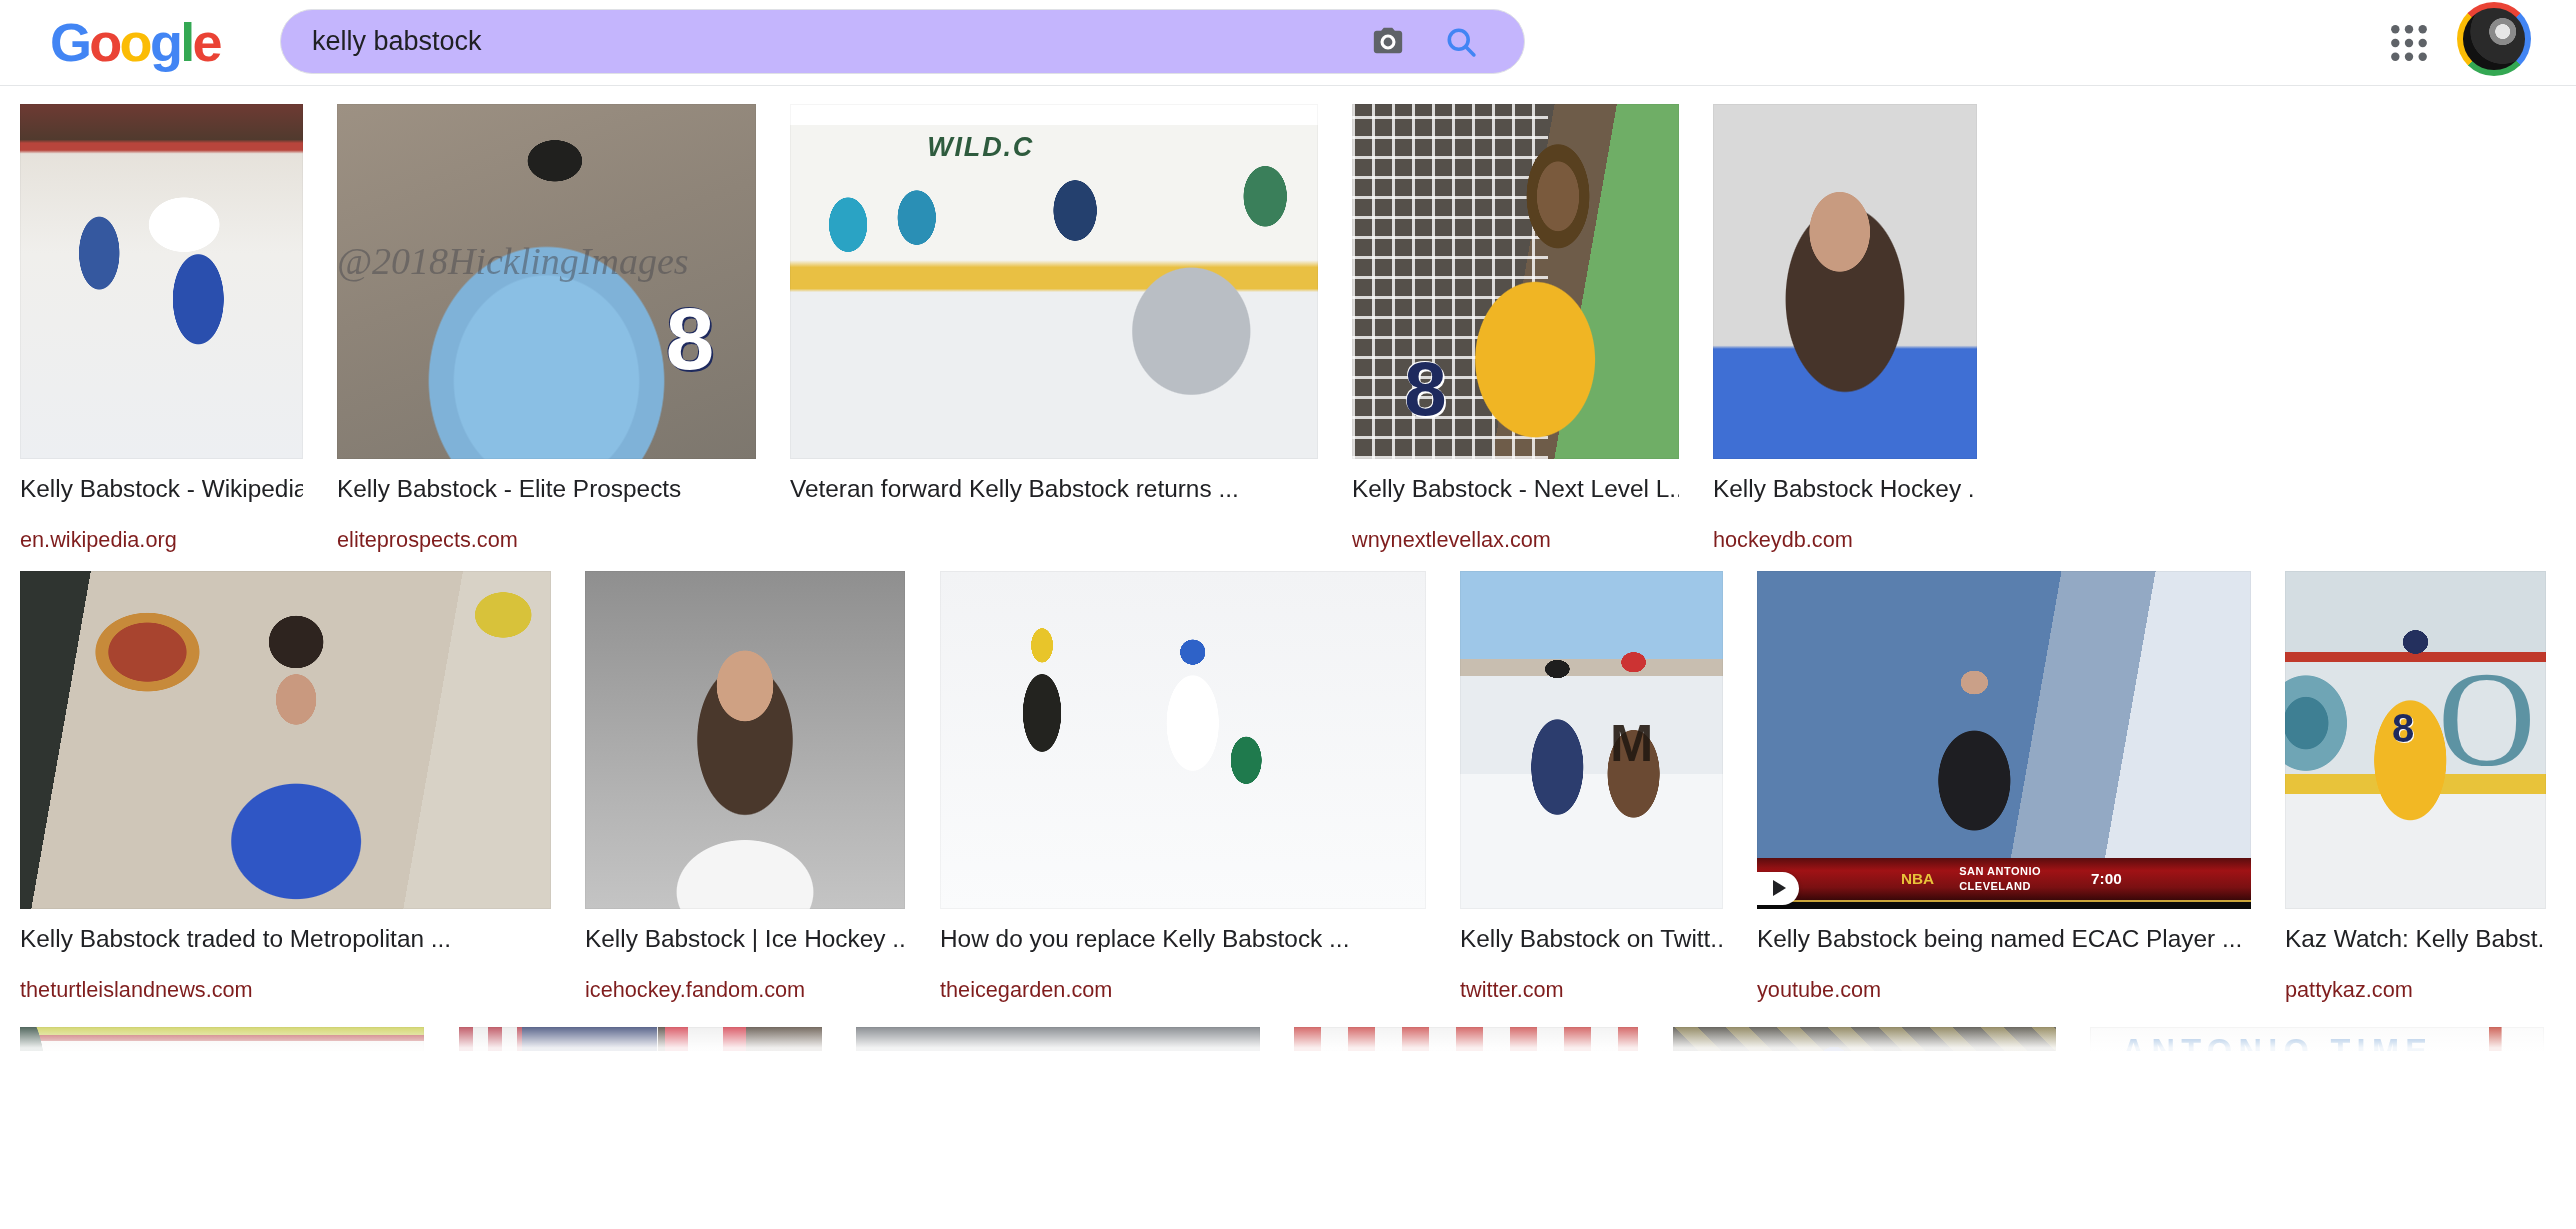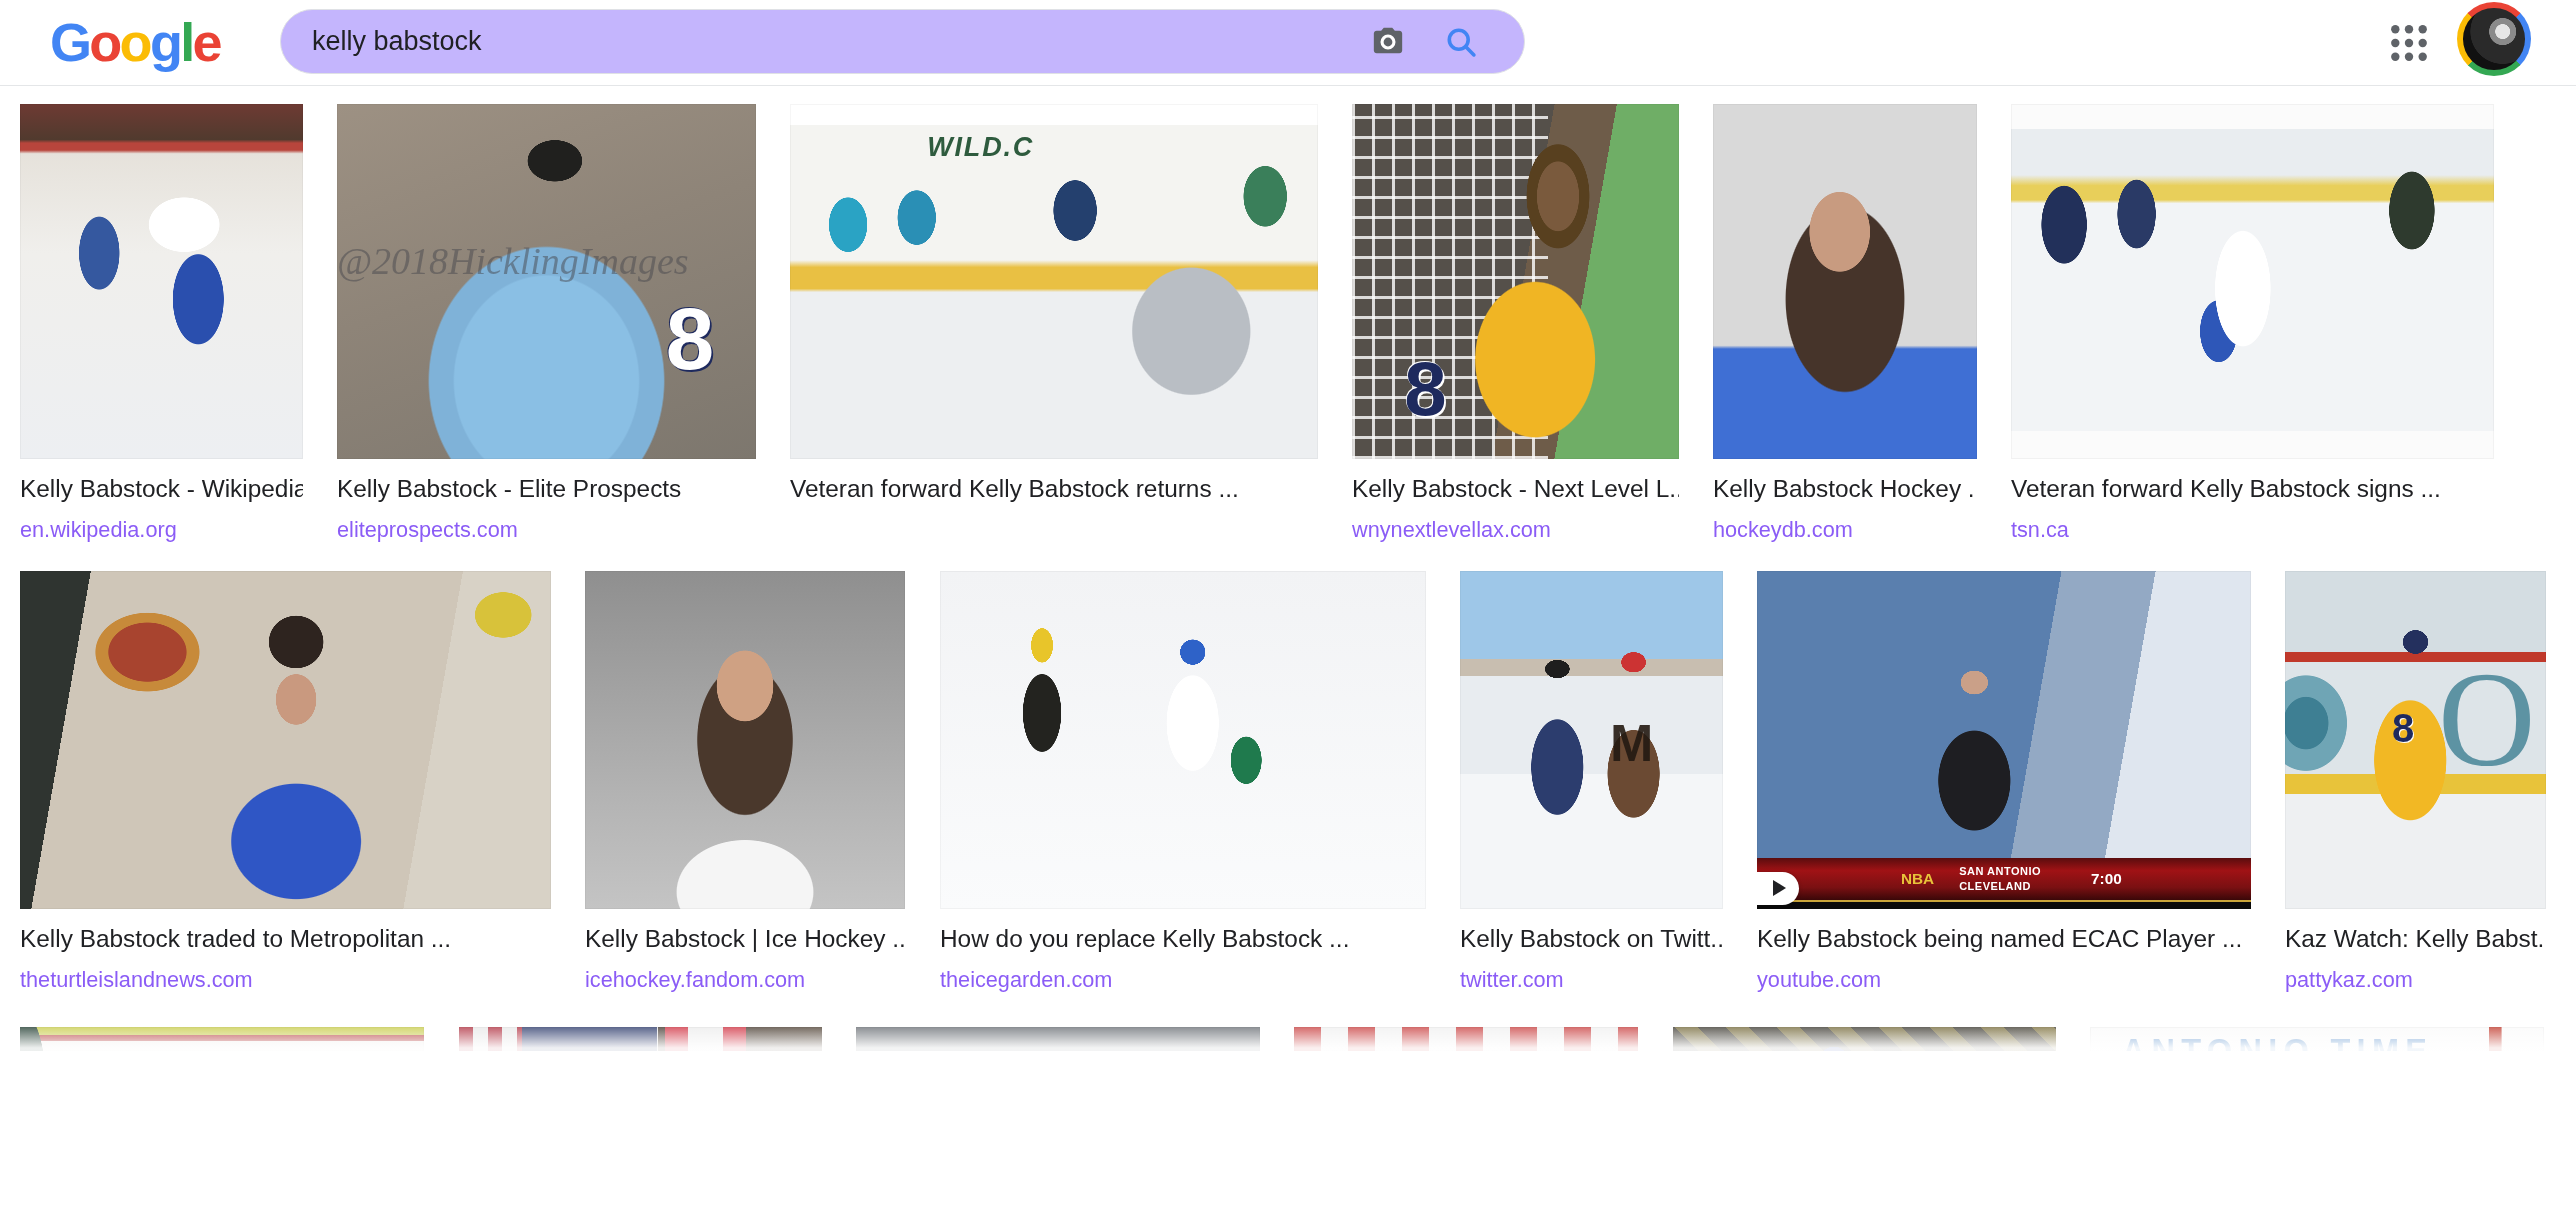--- a/index.html
+++ b/index.html
@@ -20,21 +20,21 @@
     background:radial-gradient(circle at 64% 38%,#e6e6e6 0 13%,#8a8a8a 14% 24%,#2a2a2a 25% 58%,#111 59% 100%);}
 
   
   .t{position:absolute;cursor:pointer;}
   .thumb{position:relative;width:100%;overflow:hidden;background:#e8e8e8;box-shadow:inset 0 0 0 0.9px rgba(0,0,0,.04);}
   .row1 .thumb{height:355px}
   .row2 .thumb{height:338px}
   .row3 .thumb{height:202px}
   .cap{margin-top:14.4px;}
   .cap .title{font-size:24.4px;color:#202124;white-space:nowrap;overflow:hidden;line-height:31px;}
-  .cap .domain{font-size:21.7px;color:#8b5cf6;white-space:nowrap;overflow:hidden;margin-top:12px;line-height:27px;}
+  .cap .domain{font-size:21.7px;color:#7f1d1d;white-space:nowrap;overflow:hidden;margin-top:22px;line-height:27px;}
 
   .r1t1{left:20px;top:104px;width:283px}
   .r1t2{left:337px;top:104px;width:419px}
   .r1t3{left:790px;top:104px;width:528px}
   .r1t4{left:1352px;top:104px;width:327px}
   .r1t5{left:1713px;top:104px;width:264px}
   .r1t6{left:2011px;top:104px;width:483px}
   .r2t1{left:20px;top:571px;width:531px}
   .r2t2{left:585px;top:571px;width:320px}
   .r2t3{left:940px;top:571px;width:486px}
@@ -270,27 +270,20 @@
   </div>
 
   <div class="t row1 r1t5">
     <div class="thumb"></div>
     <div class="cap">
       <div class="title">Kelly Babstock Hockey ...</div>
       <div class="domain">hockeydb.com</div>
     </div>
   </div>
 
-  <div class="t row1 r1t6">
-    <div class="thumb"></div>
-    <div class="cap">
-      <div class="title">Veteran forward Kelly Babstock signs ...</div>
-      <div class="domain">tsn.ca</div>
-    </div>
-  </div>
 
   <div class="t row2 r2t1">
     <div class="thumb"></div>
     <div class="cap">
       <div class="title">Kelly Babstock traded to Metropolitan ...</div>
       <div class="domain">theturtleislandnews.com</div>
     </div>
   </div>
 
   <div class="t row2 r2t2">

